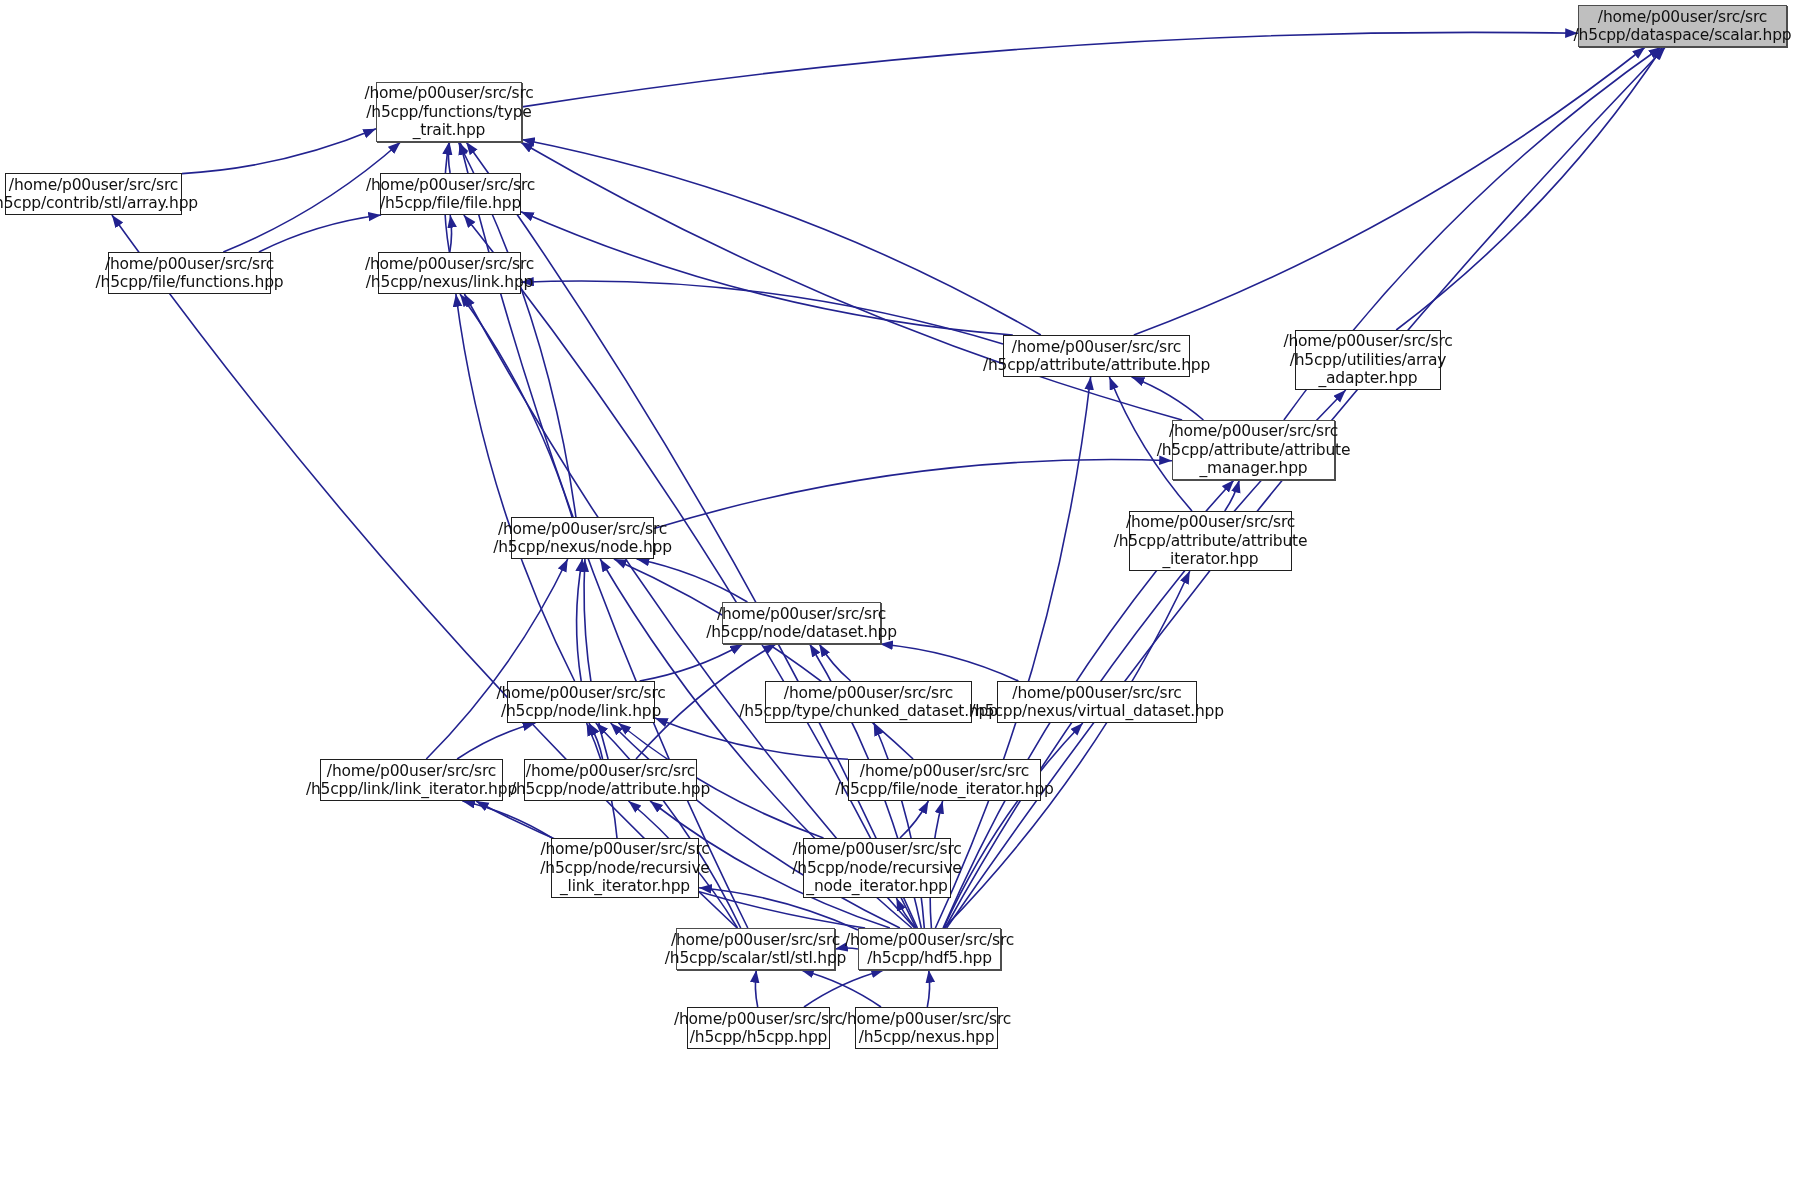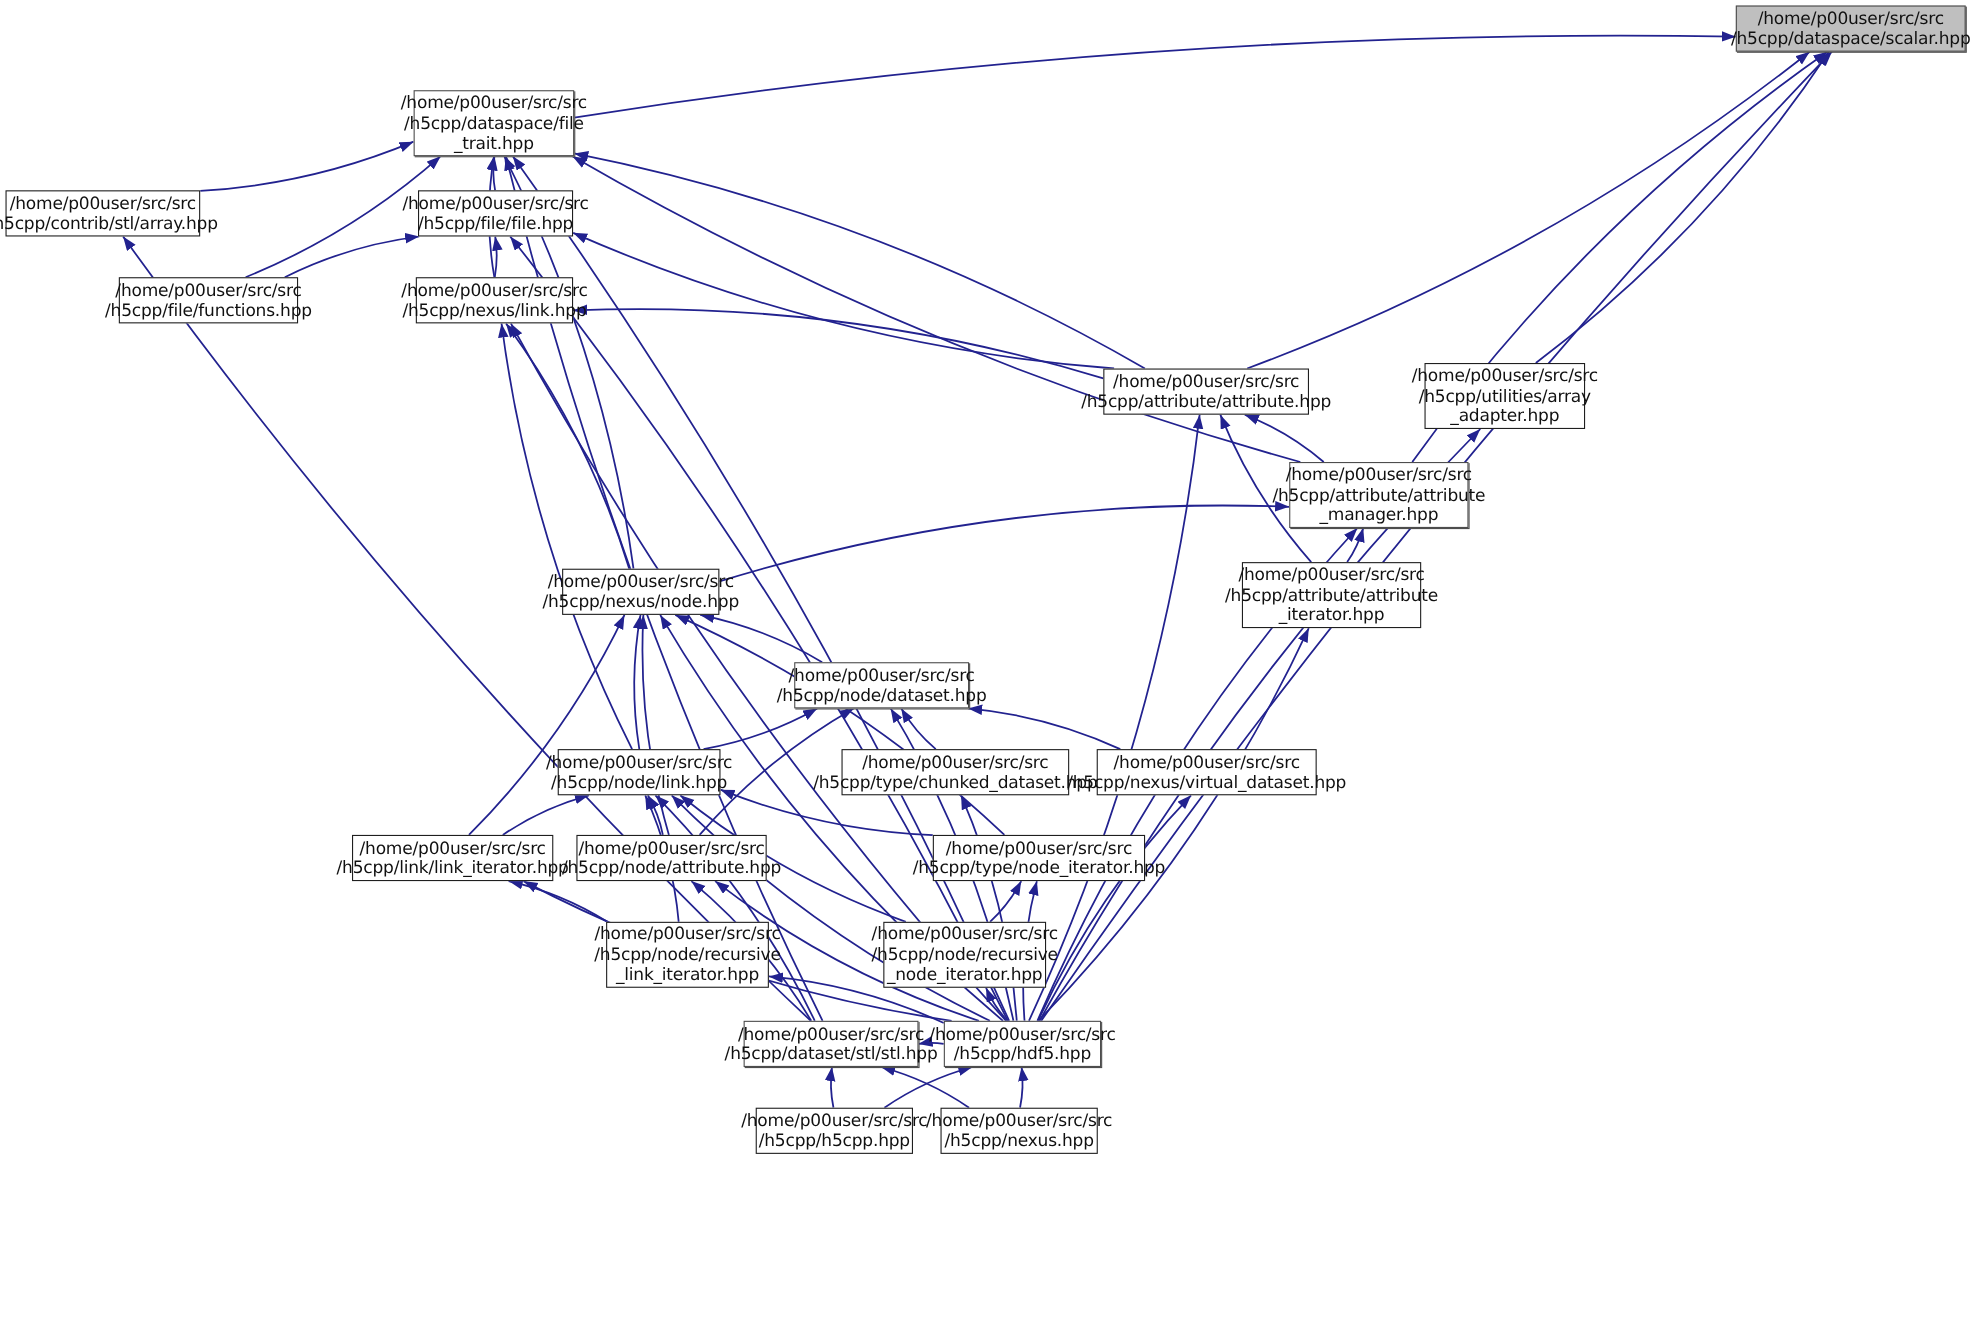--- a/index.html
+++ b/index.html
@@ -124,36 +124,36 @@
         <path d="M858.0,930.0 Q782.1,895.3 699.0,887.7" marker-end="url(#ah)"></path>
         <path d="M915.9,928.0 Q903.6,914.7 896.4,898.0" marker-end="url(#ah)"></path>
         <path d="M858.0,949.0 Q846.5,947.0 835.0,949.0" marker-end="url(#ah)"></path>
         <path d="M757.7,1007.0 Q753.9,988.6 756.3,970.0" marker-end="url(#ah)"></path>
         <path d="M881.0,1007.0 Q844.1,981.7 801.0,970.0" marker-end="url(#ah)"></path>
         <path d="M804.0,1007.0 Q840.9,981.7 884.0,970.0" marker-end="url(#ah)"></path>
         <path d="M927.3,1007.0 Q931.1,988.6 928.7,970.0" marker-end="url(#ah)"></path>
       </g>
   </svg>
 <div class="node root thick" style="left: 1578px; top: 5px; width: 209px; height: 42px;"><span>/home/p00user/src/src</span><span>/h5cpp/dataspace/scalar.hpp</span></div>
-    <div class="node thick" style="left: 376px; top: 82px; width: 146px; height: 60px;"><span>/home/p00user/src/src</span><span>/h5cpp/dataspace/file</span><span>_trait.hpp</span></div>
+    <div class="node thick" style="left: 376px; top: 82px; width: 146px; height: 60px;"><span>/home/p00user/src/src</span><span>/h5cpp/functions/type</span><span>_trait.hpp</span></div>
     <div class="node" style="left: 5px; top: 173px; width: 177px; height: 42px;"><span>/home/p00user/src/src</span><span>/h5cpp/contrib/stl/array.hpp</span></div>
     <div class="node" style="left: 380px; top: 173px; width: 141px; height: 42px;"><span>/home/p00user/src/src</span><span>/h5cpp/file/file.hpp</span></div>
     <div class="node" style="left: 108px; top: 252px; width: 163px; height: 42px;"><span>/home/p00user/src/src</span><span>/h5cpp/file/functions.hpp</span></div>
     <div class="node" style="left: 378px; top: 252px; width: 143px; height: 42px;"><span>/home/p00user/src/src</span><span>/h5cpp/nexus/link.hpp</span></div>
     <div class="node" style="left: 1003px; top: 335px; width: 187px; height: 42px;"><span>/home/p00user/src/src</span><span>/h5cpp/attribute/attribute.hpp</span></div>
     <div class="node" style="left: 1295px; top: 330px; width: 146px; height: 60px;"><span>/home/p00user/src/src</span><span>/h5cpp/utilities/array</span><span>_adapter.hpp</span></div>
     <div class="node thick" style="left: 1172px; top: 420px; width: 163px; height: 60px;"><span>/home/p00user/src/src</span><span>/h5cpp/attribute/attribute</span><span>_manager.hpp</span></div>
     <div class="node" style="left: 1129px; top: 511px; width: 163px; height: 60px;"><span>/home/p00user/src/src</span><span>/h5cpp/attribute/attribute</span><span>_iterator.hpp</span></div>
     <div class="node" style="left: 511px; top: 517px; width: 143px; height: 42px;"><span>/home/p00user/src/src</span><span>/h5cpp/nexus/node.hpp</span></div>
     <div class="node thick" style="left: 722px; top: 602px; width: 159px; height: 42px;"><span>/home/p00user/src/src</span><span>/h5cpp/node/dataset.hpp</span></div>
     <div class="node" style="left: 507px; top: 681px; width: 148px; height: 42px;"><span>/home/p00user/src/src</span><span>/h5cpp/node/link.hpp</span></div>
     <div class="node" style="left: 765px; top: 681px; width: 207px; height: 42px;"><span>/home/p00user/src/src</span><span>/h5cpp/type/chunked_dataset.hpp</span></div>
     <div class="node" style="left: 997px; top: 681px; width: 200px; height: 42px;"><span>/home/p00user/src/src</span><span>/h5cpp/nexus/virtual_dataset.hpp</span></div>
     <div class="node" style="left: 320px; top: 759px; width: 183px; height: 42px;"><span>/home/p00user/src/src</span><span>/h5cpp/link/link_iterator.hpp</span></div>
     <div class="node" style="left: 524px; top: 759px; width: 173px; height: 42px;"><span>/home/p00user/src/src</span><span>/h5cpp/node/attribute.hpp</span></div>
-    <div class="node" style="left: 848px; top: 759px; width: 193px; height: 42px;"><span>/home/p00user/src/src</span><span>/h5cpp/type/node_iterator.hpp</span></div>
+    <div class="node" style="left: 848px; top: 759px; width: 193px; height: 42px;"><span>/home/p00user/src/src</span><span>/h5cpp/file/node_iterator.hpp</span></div>
     <div class="node" style="left: 551px; top: 838px; width: 148px; height: 60px;"><span>/home/p00user/src/src</span><span>/h5cpp/node/recursive</span><span>_link_iterator.hpp</span></div>
     <div class="node" style="left: 803px; top: 838px; width: 148px; height: 60px;"><span>/home/p00user/src/src</span><span>/h5cpp/node/recursive</span><span>_node_iterator.hpp</span></div>
-    <div class="node thick" style="left: 676px; top: 928px; width: 159px; height: 42px;"><span>/home/p00user/src/src</span><span>/h5cpp/dataset/stl/stl.hpp</span></div>
+    <div class="node thick" style="left: 676px; top: 928px; width: 159px; height: 42px;"><span>/home/p00user/src/src</span><span>/h5cpp/scalar/stl/stl.hpp</span></div>
     <div class="node thick" style="left: 858px; top: 928px; width: 143px; height: 42px;"><span>/home/p00user/src/src</span><span>/h5cpp/hdf5.hpp</span></div>
     <div class="node" style="left: 687px; top: 1007px; width: 143px; height: 42px;"><span>/home/p00user/src/src</span><span>/h5cpp/h5cpp.hpp</span></div>
     <div class="node" style="left: 855px; top: 1007px; width: 143px; height: 42px;"><span>/home/p00user/src/src</span><span>/h5cpp/nexus.hpp</span></div>
   </div>
 
 </body></html>

